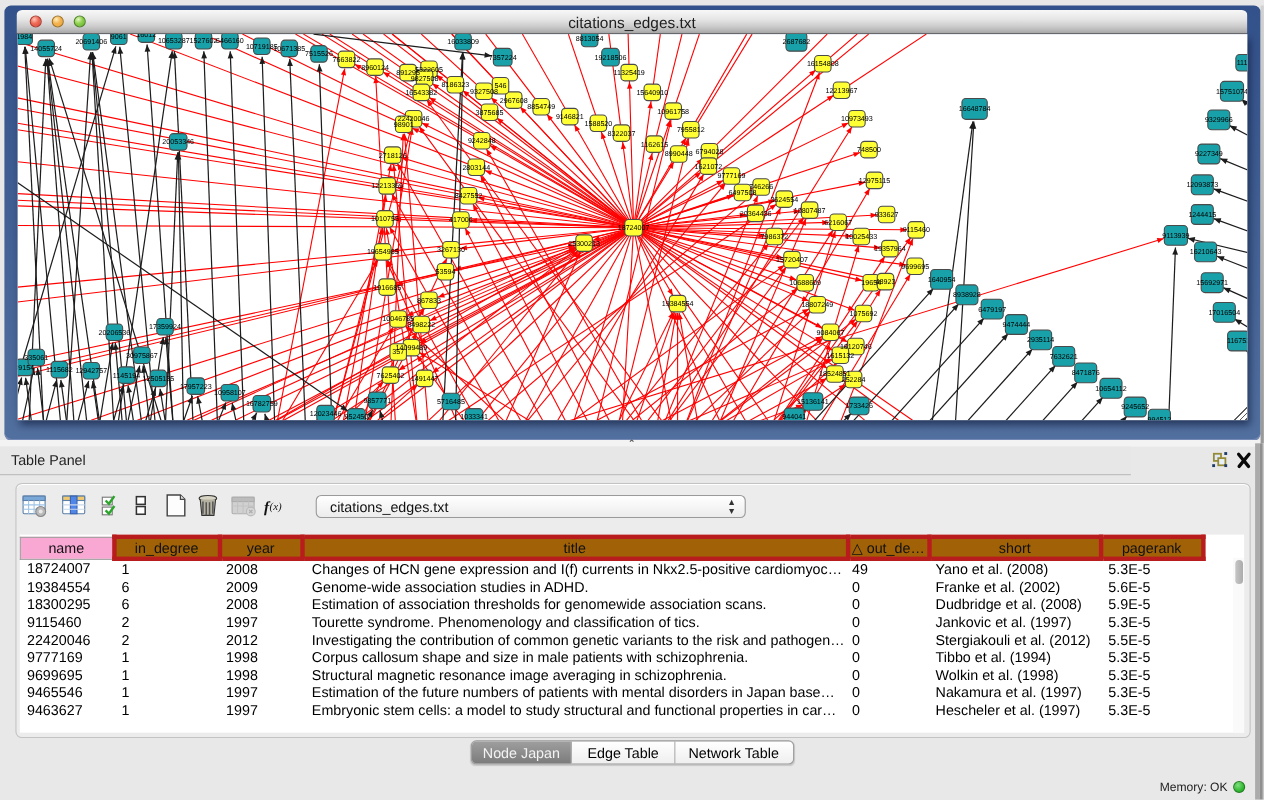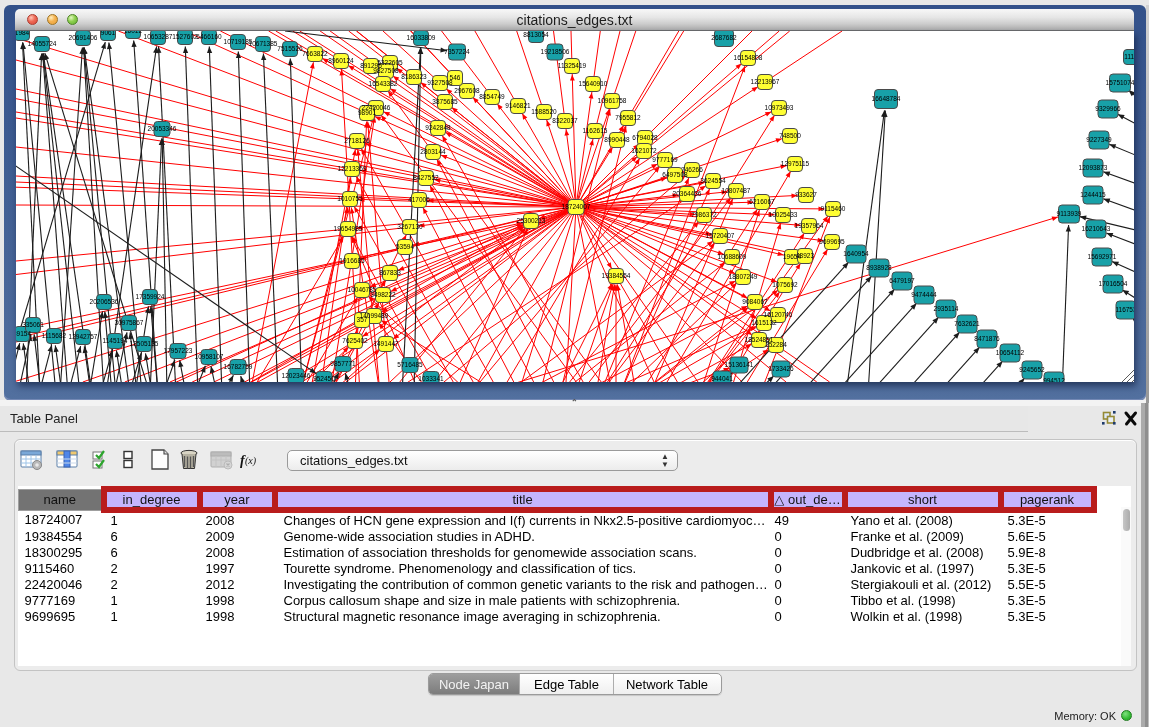--- a/index.html
+++ b/index.html
@@ -14,22 +14,22 @@
 #tph{position:absolute;left:0;top:406px;width:1028px;height:26px;background:#e7e7e7;border-bottom:1px solid #bcbcbc}
 #wstrip{position:absolute;left:0;top:400px;width:1149px;height:6px;background:#f3f3f3}
 #tph .t{position:absolute;left:10px;top:5px;font-size:13px;color:#222}
 #dimple{position:absolute;left:571px;top:400px;width:8px;height:5px;color:#555;font-size:8px;line-height:5px;font-weight:bold}
 #flticon{position:absolute;left:1101px;top:410px}
 #container{position:absolute;left:14px;top:439px;width:1123px;height:232px;background:#ececec;border:1px solid #c3c3c3;border-radius:6px;box-shadow:inset 0 1px 0 #fff}
 #combo{position:absolute;left:287px;top:450px;width:391px;height:21px;border:1px solid #9a9a9a;border-radius:5px;background:linear-gradient(#fff,#ececec);font-size:13px;color:#111;line-height:19px;padding-left:12px}
 #combo .arr{position:absolute;right:8px;top:2px;font-size:8px;color:#333;line-height:8px}
 #tablewrap{position:absolute;left:18px;top:486px;width:1113px;height:180px;background:#fff}
 table{border-collapse:collapse;table-layout:fixed;width:1075px;font-size:13px}
-th{height:20px;background:#c4b5fd;border:6px solid #b91c1c;font-weight:normal;color:#111;padding:0;font-size:13px}
-th.g{background:#737373;border:1px solid #9f9f9f}
+th{height:20px;background:#a16207;border:4px solid #b91c1c;font-weight:normal;color:#111;padding:0;font-size:13px}
+th.g{background:#f9a8d4;border:1px solid #9f9f9f}
 td{height:16px;padding:0;color:#000;white-space:nowrap;overflow:hidden}
 #scrollbar{position:absolute;left:1121px;top:507px;width:10px;height:159px;background:#fafafa}
 #thumb{position:absolute;left:1.5px;top:2px;width:7px;height:22px;background:linear-gradient(90deg,#c6c6c6,#ababab);border-radius:4px}
 #tabs{position:absolute;left:428px;top:673px;width:294px;height:22px;border:1px solid #9b9b9b;border-radius:5px;display:flex;font-size:13px;line-height:21px;text-align:center;background:linear-gradient(#fff,#efefef);box-shadow:0 1px 1px rgba(0,0,0,.15)}
 #tabs div{flex:0 0 auto}
 #seg1{width:90px;background:linear-gradient(#9e9e9e,#7c7c7c);color:#f3f3f3;border-radius:4px 0 0 4px}
 #seg2{width:95px;border-left:1px solid #adadad;border-right:1px solid #adadad}
 #seg3{width:106px}
 #mem{position:absolute;right:33px;top:710px;font-size:11px;color:#222}
 #memdot{position:absolute;left:1121px;top:710px;width:11px;height:11px;border-radius:50%;background:radial-gradient(circle at 38% 32%,#7fe07f,#32b932 60%,#27a427);border:1px solid #217c21}
@@ -910,31 +910,31 @@
           <td style="padding-left:4px">49</td>
           <td style="padding-left:6px">Yano et al. (2008)</td>
           <td style="padding-left:7px">5.3E-5</td>
         </tr>
 <tr>
           <td style="padding-left:6px">19384554</td>
           <td style="padding-left:7px">6</td>
           <td style="padding-left:6px">2009</td>
           <td style="padding-left:9px">Genome-wide association studies in ADHD.</td>
           <td style="padding-left:4px">0</td>
-          <td style="padding-left:6px">Franke et al. (2009)</td>
+          <td style="padding-left:6px">Franke et al. (2002)</td>
           <td style="padding-left:7px">5.6E-5</td>
         </tr>
 <tr>
           <td style="padding-left:6px">18300295</td>
           <td style="padding-left:7px">6</td>
           <td style="padding-left:6px">2008</td>
           <td style="padding-left:9px">Estimation of association thresholds for genomewide association scans.</td>
           <td style="padding-left:4px">0</td>
           <td style="padding-left:6px">Dudbridge et al. (2008)</td>
-          <td style="padding-left:7px">5.9E-8</td>
+          <td style="padding-left:7px">5.9E-5</td>
         </tr>
 <tr>
           <td style="padding-left:6px">9115460</td>
           <td style="padding-left:7px">2</td>
           <td style="padding-left:6px">1997</td>
           <td style="padding-left:9px">Tourette syndrome. Phenomenology and classification of tics.</td>
           <td style="padding-left:4px">0</td>
           <td style="padding-left:6px">Jankovic et al. (1997)</td>
           <td style="padding-left:7px">5.3E-5</td>
         </tr>
@@ -946,30 +946,48 @@
           <td style="padding-left:4px">0</td>
           <td style="padding-left:6px">Stergiakouli et al. (2012)</td>
           <td style="padding-left:7px">5.5E-5</td>
         </tr>
 <tr>
           <td style="padding-left:6px">9777169</td>
           <td style="padding-left:7px">1</td>
           <td style="padding-left:6px">1998</td>
           <td style="padding-left:9px">Corpus callosum shape and size in male patients with schizophrenia.</td>
           <td style="padding-left:4px">0</td>
-          <td style="padding-left:6px">Tibbo et al. (1998)</td>
+          <td style="padding-left:6px">Tibbo et al. (1994)</td>
           <td style="padding-left:7px">5.3E-5</td>
         </tr>
 <tr>
           <td style="padding-left:6px">9699695</td>
           <td style="padding-left:7px">1</td>
           <td style="padding-left:6px">1998</td>
           <td style="padding-left:9px">Structural magnetic resonance image averaging in schizophrenia.</td>
           <td style="padding-left:4px">0</td>
           <td style="padding-left:6px">Wolkin et al. (1998)</td>
+          <td style="padding-left:7px">5.3E-5</td>
+        </tr>
+<tr>
+          <td style="padding-left:6px">9465546</td>
+          <td style="padding-left:7px">1</td>
+          <td style="padding-left:6px">1997</td>
+          <td style="padding-left:9px">Estimation of the future numbers of patients with mental disorders in Japan base…</td>
+          <td style="padding-left:4px">0</td>
+          <td style="padding-left:6px">Nakamura et al. (1997)</td>
+          <td style="padding-left:7px">5.3E-5</td>
+        </tr>
+<tr>
+          <td style="padding-left:6px">9463627</td>
+          <td style="padding-left:7px">1</td>
+          <td style="padding-left:6px">1997</td>
+          <td style="padding-left:9px">Embryonic stem cells: a model to study structural and functional properties in car…</td>
+          <td style="padding-left:4px">0</td>
+          <td style="padding-left:6px">Hescheler et al. (1997)</td>
           <td style="padding-left:7px">5.3E-5</td>
         </tr>
 </tbody>
     </table>
 </div>
 <div id="scrollbar">
     <div id="thumb"></div>
   </div>
 <div id="tabs">
     <div id="seg1">Node Japan</div>

